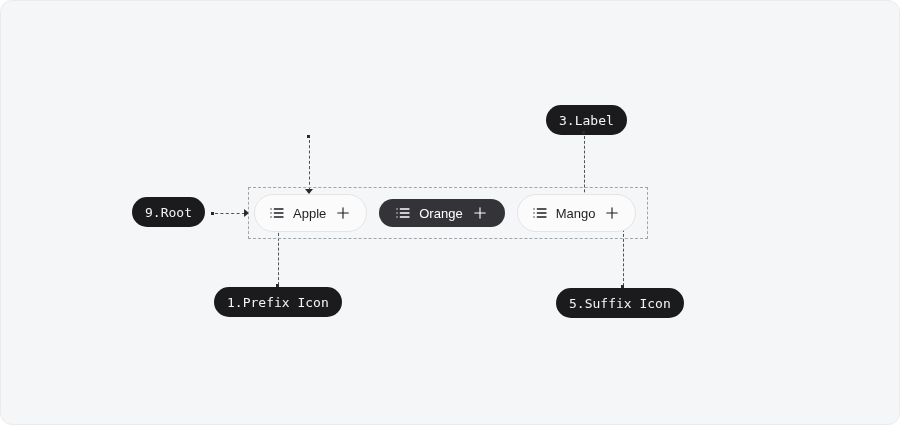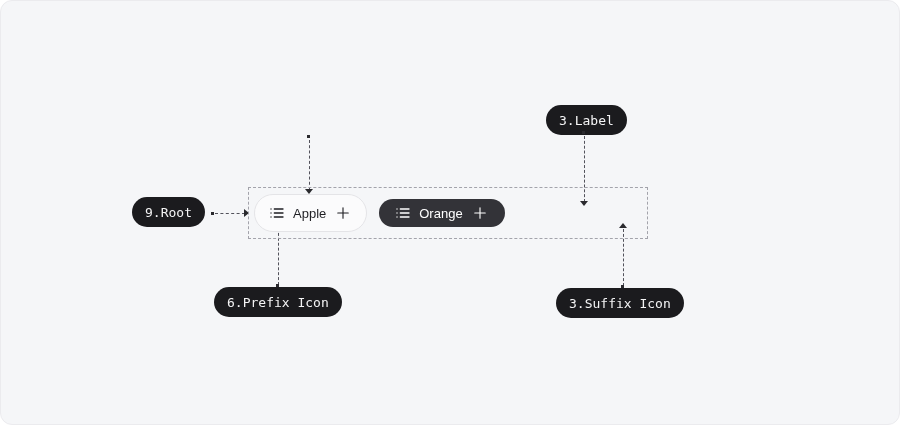--- a/index.html
+++ b/index.html
@@ -105,22 +105,22 @@
   .c5-arr  { left:618px; top:222px; }
   .c5-dot  { left:620px; top:284px; }
 </style>
 </head>
 <body>
 
 <div class="canvas">
 
   <div class="pill pill-root">9.Root</div>
   <div class="pill pill-label">3.Label</div>
-  <div class="pill pill-prefix">6.Prefix Icon</div>
-  <div class="pill pill-suffix">3.Suffix Icon</div>
+  <div class="pill pill-prefix">1.Prefix Icon</div>
+  <div class="pill pill-suffix">5.Suffix Icon</div>
 
   <div class="hline c1-line"></div>
   <div class="dot c1-dot"></div>
   <div class="arr right c1-arr"></div>
 
   <div class="vline c2-line"></div>
   <div class="dot c2-dot"></div>
   <div class="arr down c2-arr"></div>
 
   <div class="vline c3-line"></div>
@@ -158,15 +158,28 @@
         </svg>
       </span>
       <span class="chip-label">Orange</span>
       <span class="icn">
         <svg width="18" height="18" viewBox="0 0 24 24" fill="none" stroke="currentColor" stroke-width="1.5" stroke-linecap="round">
           <path d="M12 5v14M5 12h14"></path>
         </svg>
       </span>
     </div>
 
+    <div class="chip">
+      <span class="icn">
+        <svg width="16" height="16" viewBox="0 0 24 24" fill="none" stroke="currentColor" stroke-width="2" stroke-linecap="round">
+          <path d="M3.01 6h.01M3.01 12h.01M3.01 18h.01M8 6h13M8 12h13M8 18h13"></path>
+        </svg>
+      </span>
+      <span class="chip-label">Mango</span>
+      <span class="icn">
+        <svg width="18" height="18" viewBox="0 0 24 24" fill="none" stroke="currentColor" stroke-width="1.5" stroke-linecap="round">
+          <path d="M12 5v14M5 12h14"></path>
+        </svg>
+      </span>
+    </div>
 
   </div>
 </div>
 
 </body></html>

